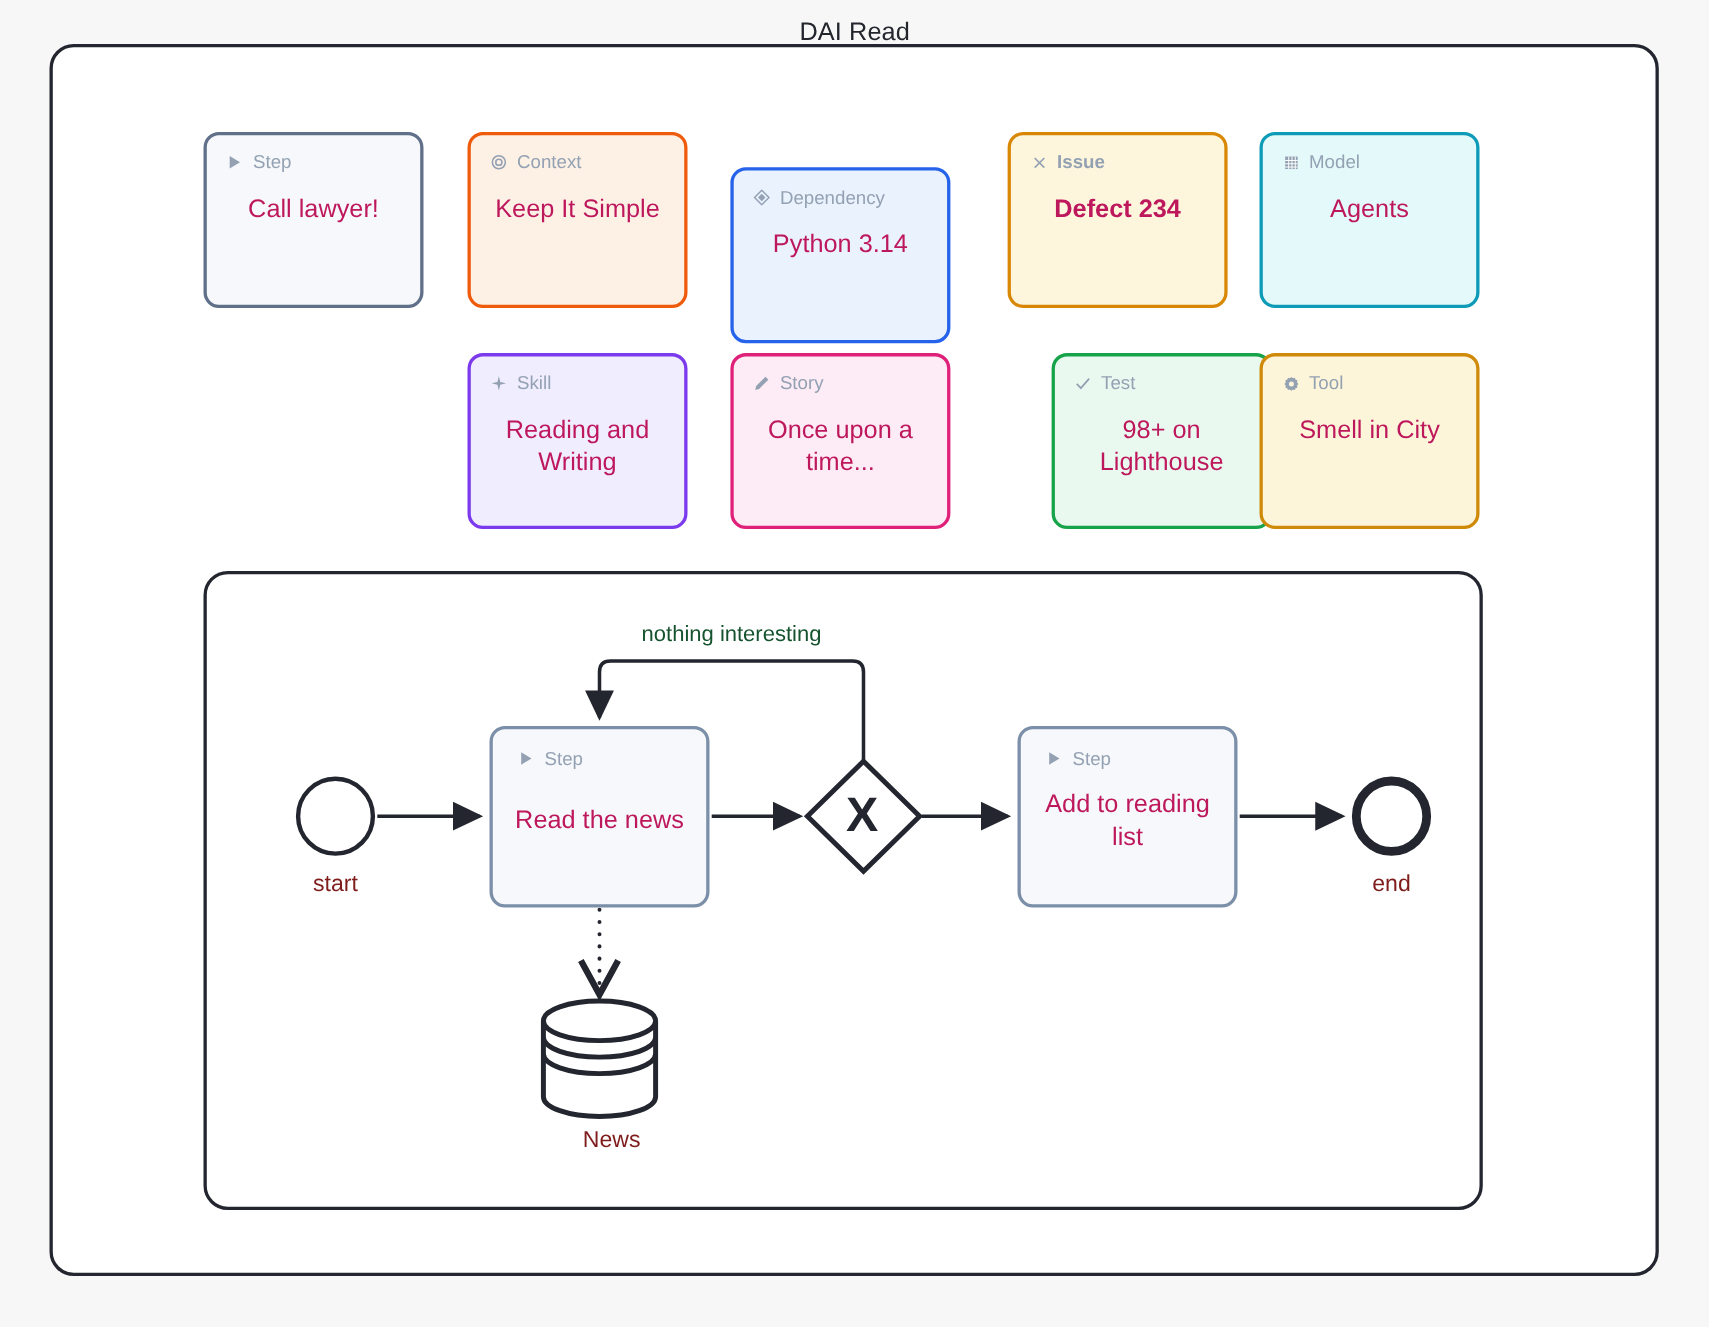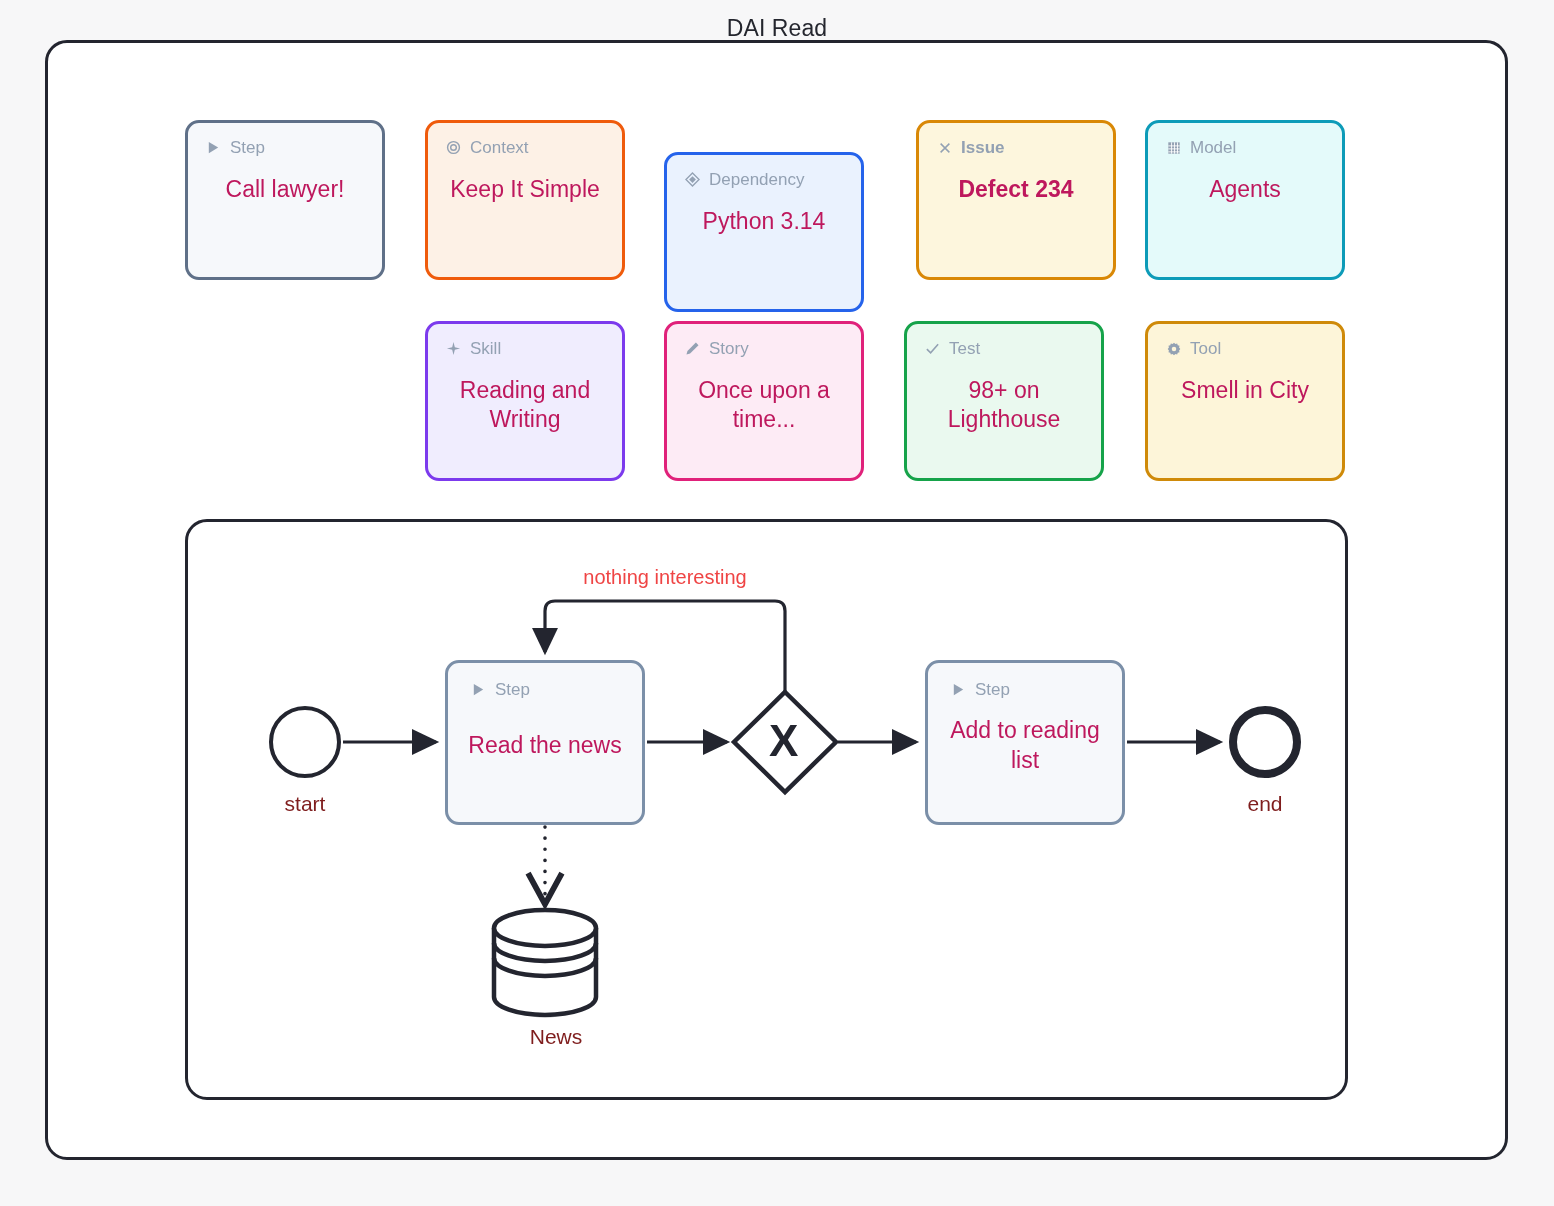--- a/index.html
+++ b/index.html
@@ -139,21 +139,21 @@
     top: 0;
     width: 1554px;
     height: 1206px;
     pointer-events: none;
     overflow: visible;
   }
 
   .edge-label {
     position: absolute;
     font-size: 20px;
-    color: #ef4444;
+    color: #14532d;
     white-space: nowrap;
     text-align: center;
   }
 
   .gateway-x {
     position: absolute;
     font-size: 44px;
     font-weight: bold;
     color: #23252f;
     line-height: 1;
@@ -248,21 +248,21 @@
       <span class="ic">
         <svg width="15" height="15" viewBox="0 0 16 16">
             <path d="M8 1 L9.4 6.6 L15 8 L9.4 9.4 L8 15 L6.6 9.4 L1 8 L6.6 6.6 Z" fill="currentColor"></path>
           </svg>
       </span>
       <span>Skill</span>
     </div>
     <div class="card-body">Reading and Writing</div>
   </div>
 
-  <div class="card" style="left: 904px; top: 321px; border-color: rgb(22, 163, 74); background: rgb(234, 249, 239); padding-left: 44px;">
+  <div class="card" style="left: 956px; top: 321px; border-color: rgb(22, 163, 74); background: rgb(234, 249, 239); padding-left: 44px;">
     <div class="card-head">
       <span class="ic">
         <svg width="15" height="15" viewBox="0 0 16 16">
             <path d="M2 8.6 L6 12.6 L14 3.4" stroke="currentColor" stroke-width="1.7" fill="none"></path>
           </svg>
       </span>
       <span>Test</span>
     </div>
     <div class="card-body">98+ on Lighthouse</div>
   </div>

